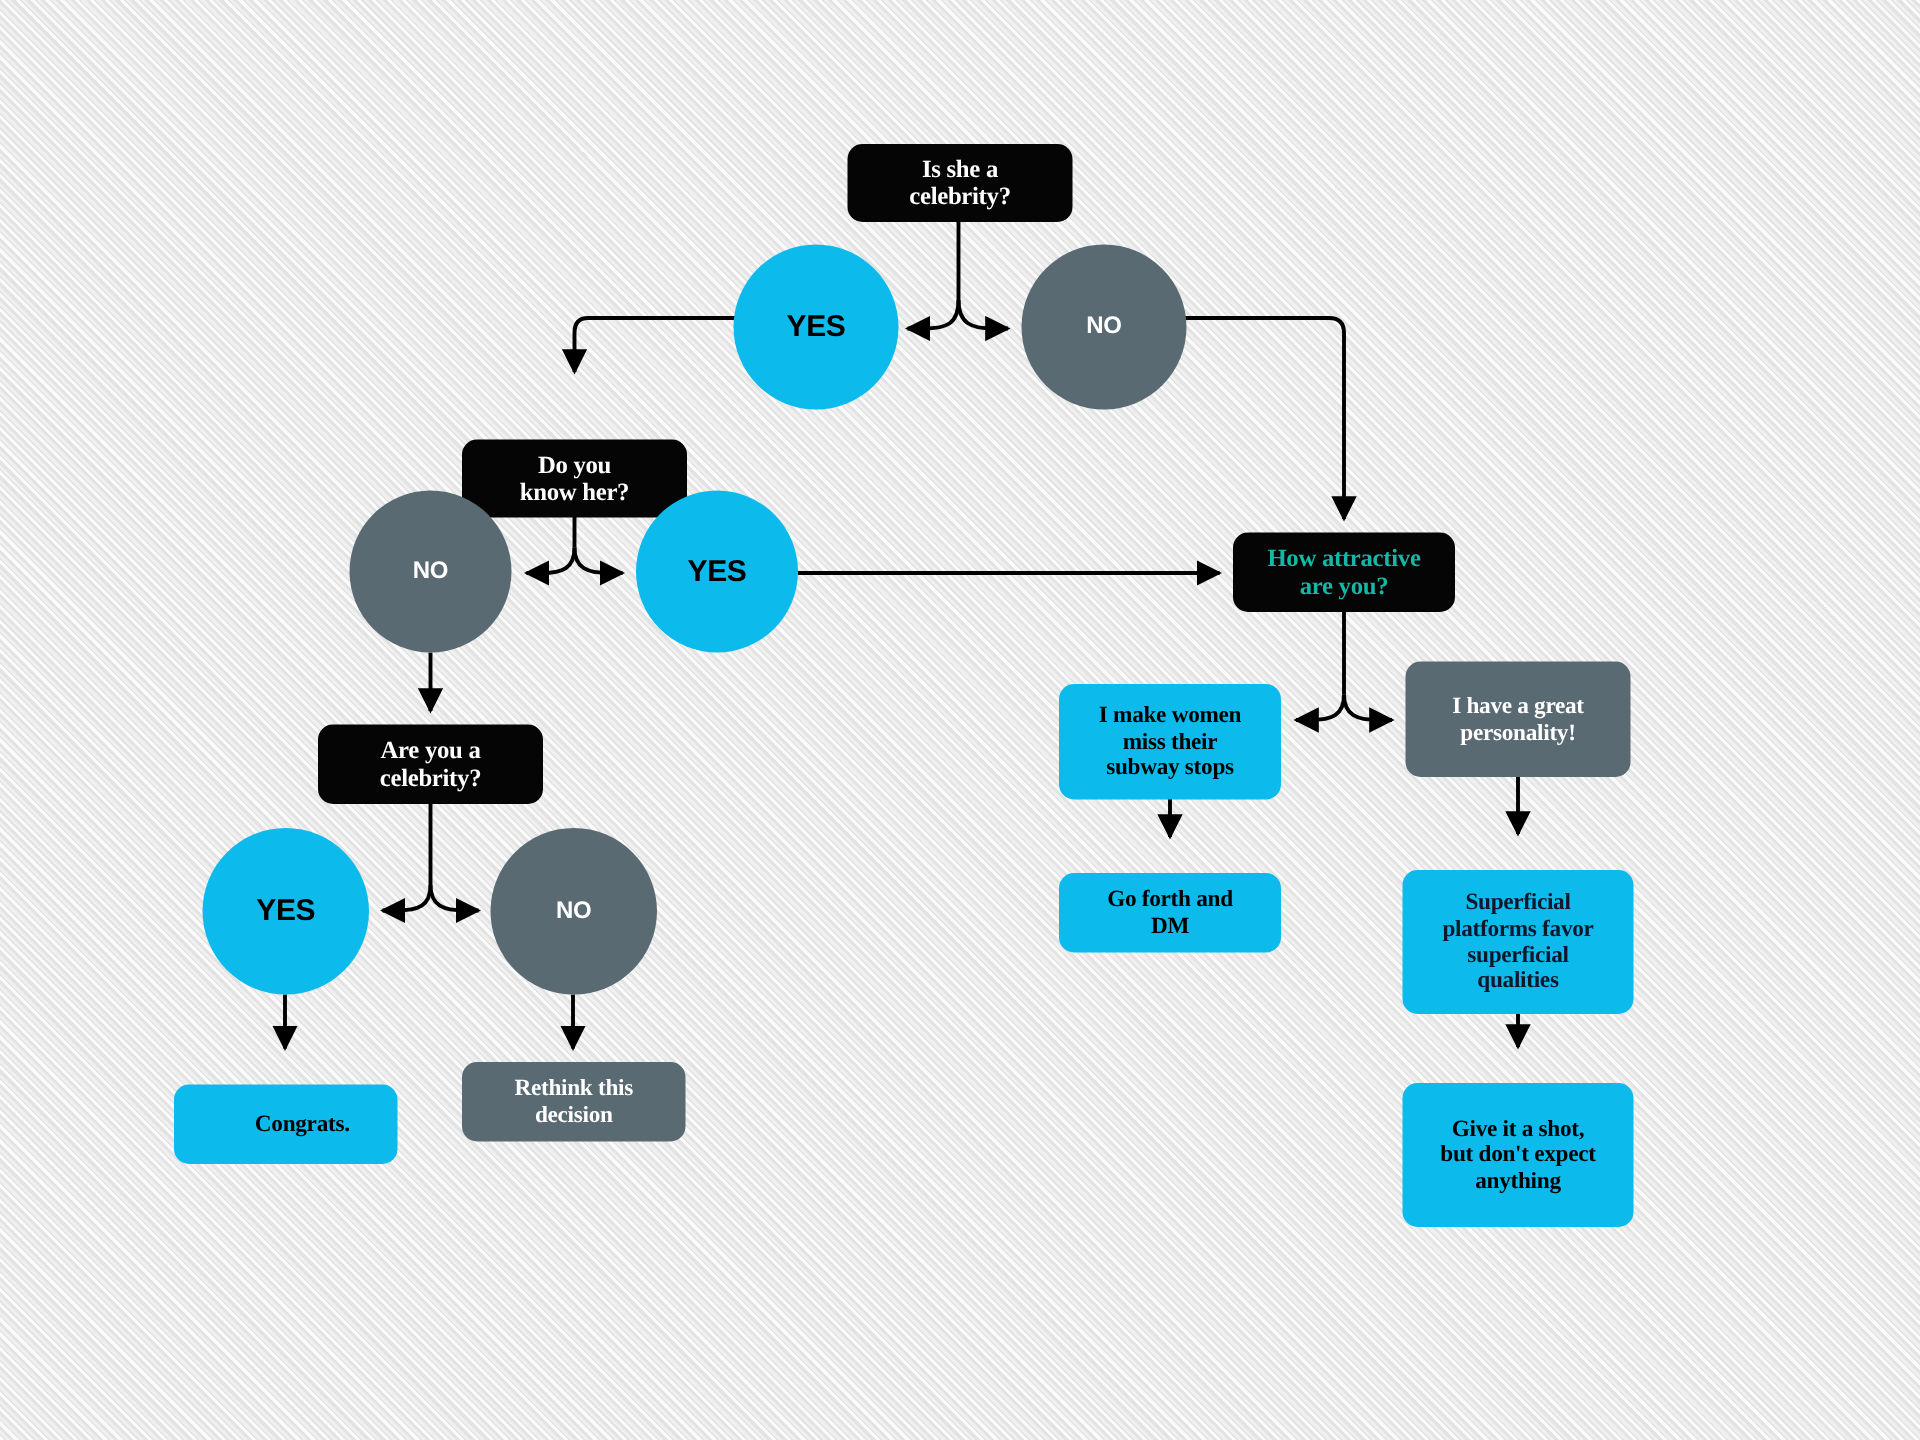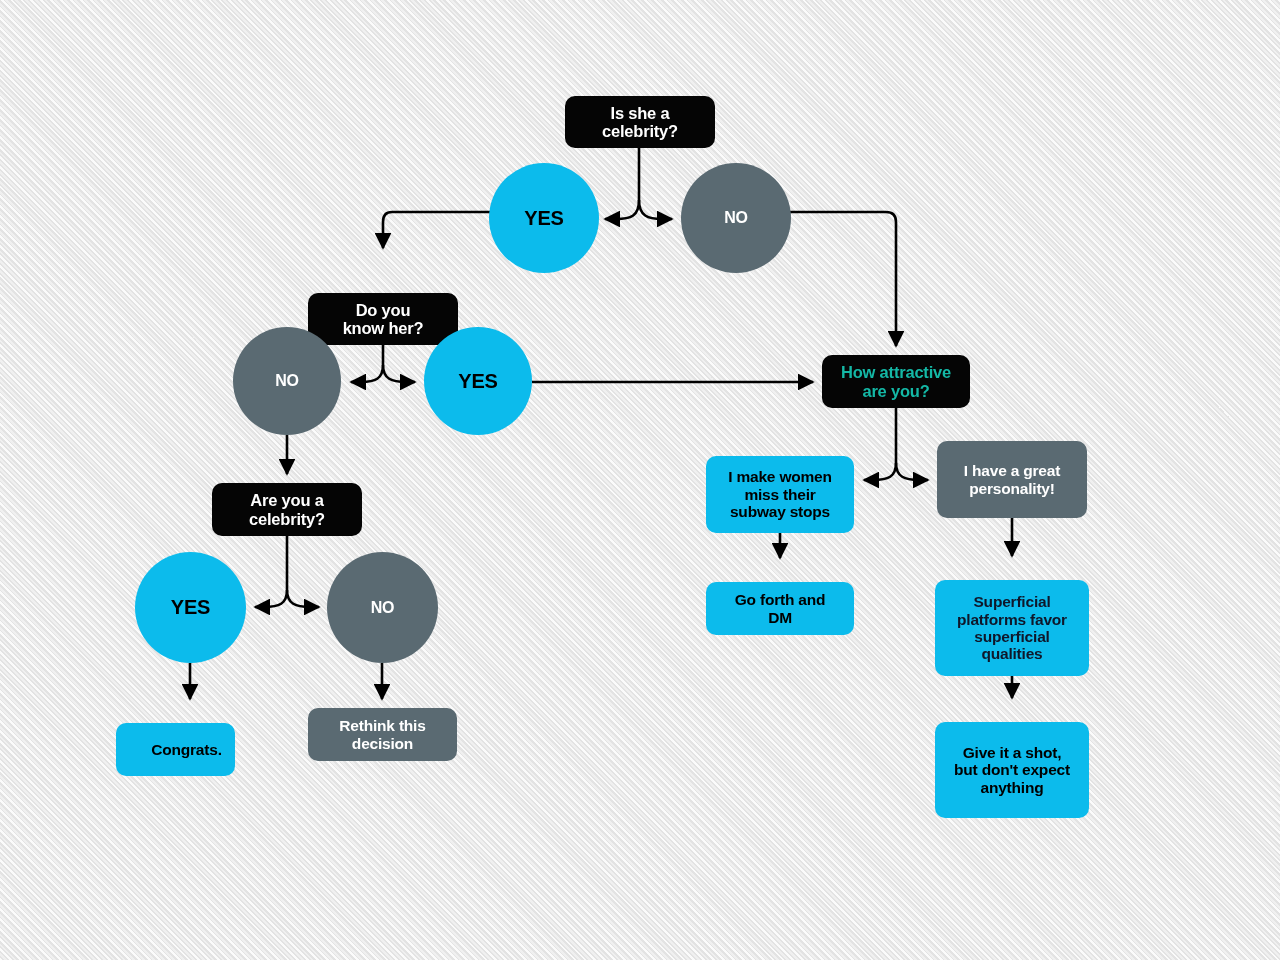--- a/index.html
+++ b/index.html
@@ -52,20 +52,21 @@
     justify-content: center;
     text-align: center;
     line-height: 1.12;
     font-weight: bold;
     letter-spacing: -0.2px;
   }
 
   .node-box {
     border-radius: 10px;
     padding: 6px 10px;
+    font-family: Liberation Serif, serif;
   }
 
   .node-circle {
     border-radius: 50%;
   }
 
   .q-black {
     background: #050505;
     color: #ffffff;
     font-size: 16.5px;
@@ -181,21 +182,21 @@
   </div>
 
   <div class="node node-circle c-cyan" style="left: 135px; top: 552px; width: 111px; height: 111px; background: rgb(12, 187, 236); color: rgb(0, 0, 0);">
     <span>YES</span>
   </div>
 
   <div class="node node-circle c-gray" style="left: 327px; top: 552px; width: 111px; height: 111px; background: rgb(90, 106, 114); color: rgb(255, 255, 255);">
     <span>NO</span>
   </div>
 
-  <div class="node node-box b-cyan" style="left: 116px; top: 708px; width: 119px; height: 53px; background: rgb(12, 187, 236); color: rgb(0, 0, 0); padding-left: 32px;">
+  <div class="node node-box b-cyan" style="left: 116px; top: 708px; width: 149px; height: 53px; background: rgb(12, 187, 236); color: rgb(0, 0, 0); padding-left: 32px;">
     <span>Congrats.</span>
   </div>
 
   <div class="node node-box b-gray" style="left: 308px; top: 708px; width: 149px; height: 53px; background: rgb(90, 106, 114); color: rgb(255, 255, 255);">
     <span>Rethink this<br>decision</span>
   </div>
 
   <div class="node node-box q-black" style="left: 822px; top: 355px; width: 148px; height: 53px; background: rgb(5, 5, 5); color: #14b8a6; justify-content: flex-end;">
     <span>How attractive<br>are you?</span>
   </div>

